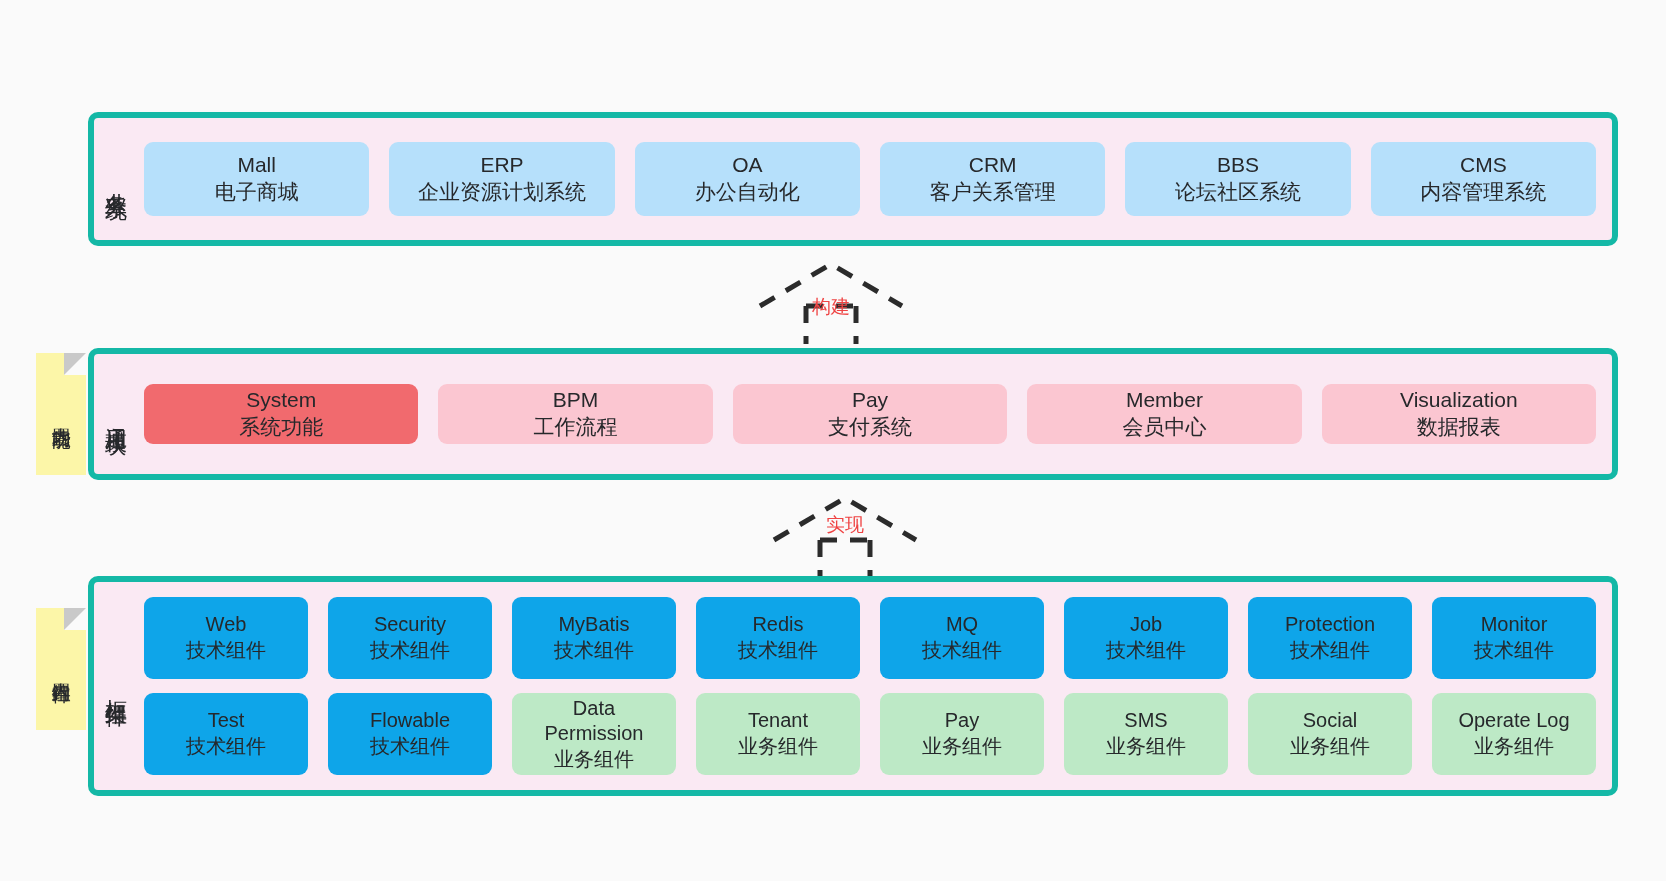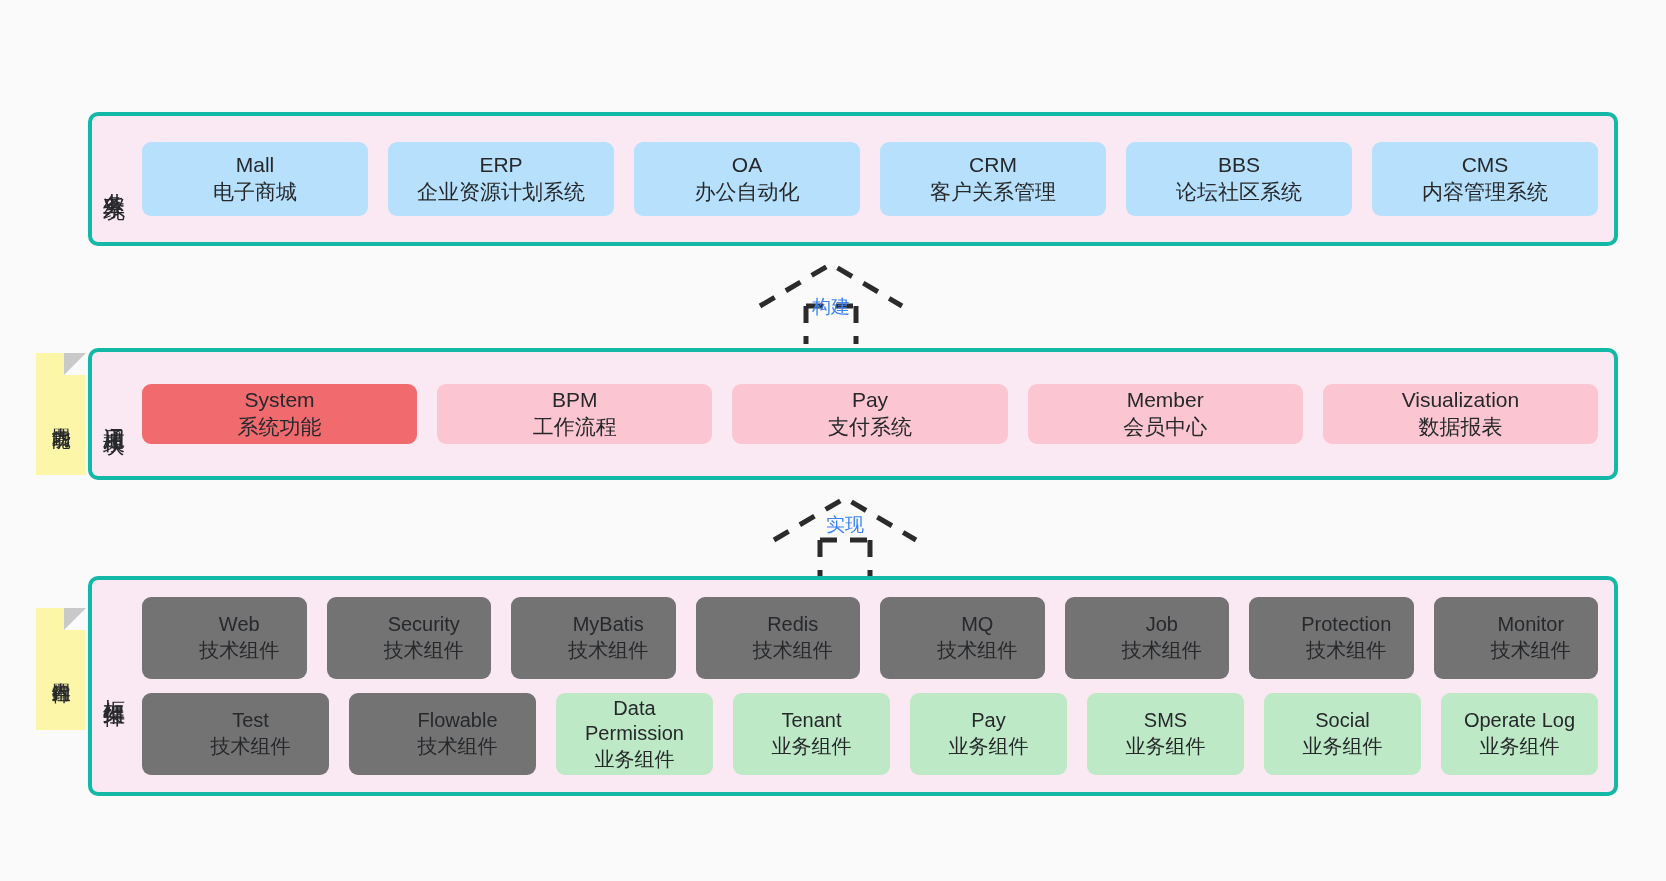--- a/index.html
+++ b/index.html
@@ -14,21 +14,21 @@
     position: relative;
     width: 1666px;
     height: 881px;
     background: #fafafa;
   }
 
   
   .layer {
     position: absolute;
     background: #fae9f3;
-    border: 4px solid #14b8a6;
+    border: 6px solid #14b8a6;
     border-radius: 10px;
     display: flex;
     align-items: stretch;
   }
   .layer-title {
     flex: 0 0 auto;
     width: 44px;
     display: flex;
     align-items: center;
     justify-content: center;
@@ -67,21 +67,21 @@
     line-height: 1.28;
     color: #26282b;
     padding: 6px 4px;
   }
   .card .en { white-space: pre-line; }
   .card .cn { }
 
   .card.blue   { background: #b6e0fb; }
   .card.red    { background: #f16a6e; }
   .card.pink   { background: #fbc6d1; }
-  .card.green  { background: #737373; padding-left: 34px; }
+  .card.green  { background: #0ea5e9; }
   .card.lgreen { background: #bde9c6; }
 
   
   #layer-business { left: 88px;  top: 112px; width: 1530px; height: 134px; }
   #layer-business .card { height: 74px; }
 
   #layer-common   { left: 88px;  top: 348px; width: 1530px; height: 132px; }
   #layer-common .card { height: 60px; }
 
   #layer-framework{ left: 88px;  top: 576px; width: 1530px; height: 220px; }
@@ -114,21 +114,21 @@
   }
   #note-common    { left: 36px; top: 353px; height: 122px; }
   #note-framework { left: 36px; top: 608px; height: 122px; }
 
   
   .gen-arrow { position: absolute; }
   .gen-arrow svg { display: block; overflow: visible; }
   .gen-label {
     position: absolute;
     font-size: 19px;
-    color: #3b82f6;
+    color: #ef4444;
     background: transparent;
     white-space: nowrap;
   }
   #arrow-build  { left: 756px; top: 258px; }
   #arrow-build .gen-label  { left: 56px; top: 36px; }
   #arrow-impl   { left: 770px; top: 492px; }
   #arrow-impl  .gen-label  { left: 56px; top: 20px; }
 </style>
 </head>
 <body>

